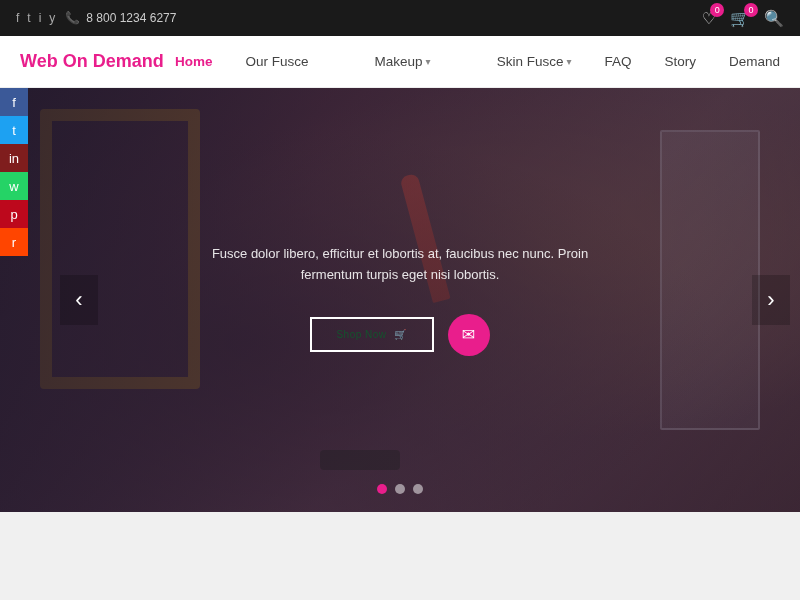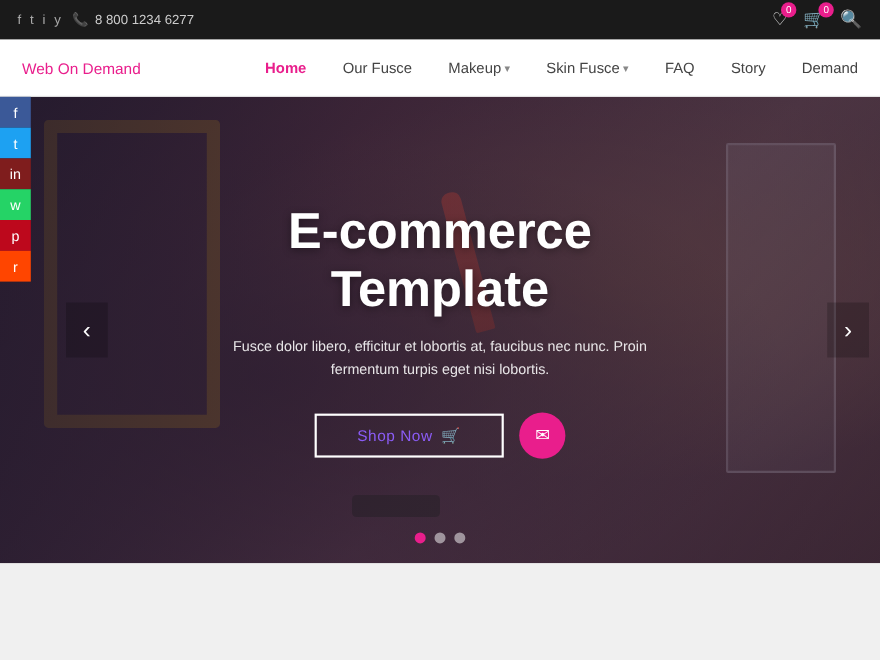--- a/index.html
+++ b/index.html
@@ -37,26 +37,26 @@
     #nav-bar {
       background: #fff;
       height: 52px;
       display: flex;
       align-items: center;
       justify-content: space-between;
       padding: 0 20px;
       border-bottom: 1px solid #eee;
       box-shadow: 0 1px 3px rgba(0,0,0,0.05);
     }
-    #logo { font-size: 14px; font-weight: 400; color: #333; }
+    #logo { font-size: 18px; font-weight: 700; color: #333; }
     #logo span { color: #e91e8c; }
     #nav-links { display: flex; align-items: center; gap: 33px; font-size: 13.5px; }
     .nav-link { color: #444; text-decoration: none; cursor: pointer; white-space: nowrap; }
     .nav-link.active { color: #e91e8c; font-weight: 600; }
-    .nav-link-with-arrow { display: flex; align-items: center; gap: 3px; }
+    .nav-link-with-arrow { display: flex; align-items: center; gap: 3px; margin-left: 33px; }
     .dropdown-arrow { font-size: 10px; color: #888; }
 
     
     #social-sidebar {
       position: absolute;
       left: 0;
       top: 88px;
       display: flex;
       flex-direction: column;
       z-index: 10;
@@ -167,23 +167,23 @@
       font-size: 13px;
       color: rgba(255,255,255,0.88);
       max-width: 400px;
       margin-bottom: 28px;
       line-height: 1.6;
     }
     #hero-buttons { display: flex; gap: 14px; align-items: center; }
     #shop-now-btn {
       border: 2px solid white;
       background: transparent;
-      color: #8b5cf6;
-      padding: 10px 37px;
-      font-size: 14px;
+      color: #14532d;
+      padding: 10px 24px;
+      font-size: 10px;
       cursor: pointer;
       display: flex; align-items: center; gap: 8px;
       letter-spacing: 0.5px;
     }
     #email-btn {
       background: #e91e8c;
       border: none;
       width: 42px; height: 42px;
       border-radius: 50%;
       display: flex; align-items: center; justify-content: center;
@@ -288,21 +288,20 @@
 
 <div id="hero">
   <div id="hero-img"></div>
   <div class="deco-frame"></div>
   <div class="deco-lip"></div>
   <div class="deco-compact"></div>
   <div class="deco-mirror"></div>
   <div id="hero-bg"></div>
 
   <div id="hero-content">
-    <div id="hero-title">E-commerce<br>Template</div>
     <div id="hero-subtitle">Fusce dolor libero, efficitur et lobortis at, faucibus nec nunc. Proin fermentum turpis eget nisi lobortis.</div>
     <div id="hero-buttons">
       <button id="shop-now-btn">
         <span>Shop Now</span>
         <span>🛒</span>
       </button>
       <button id="email-btn">
         <span>✉</span>
       </button>
     </div>

